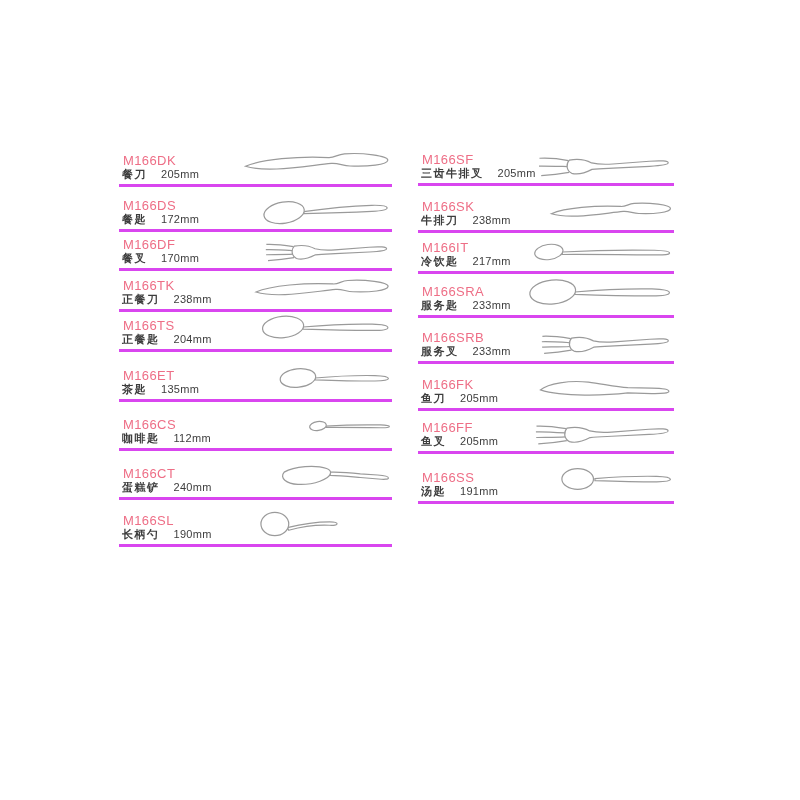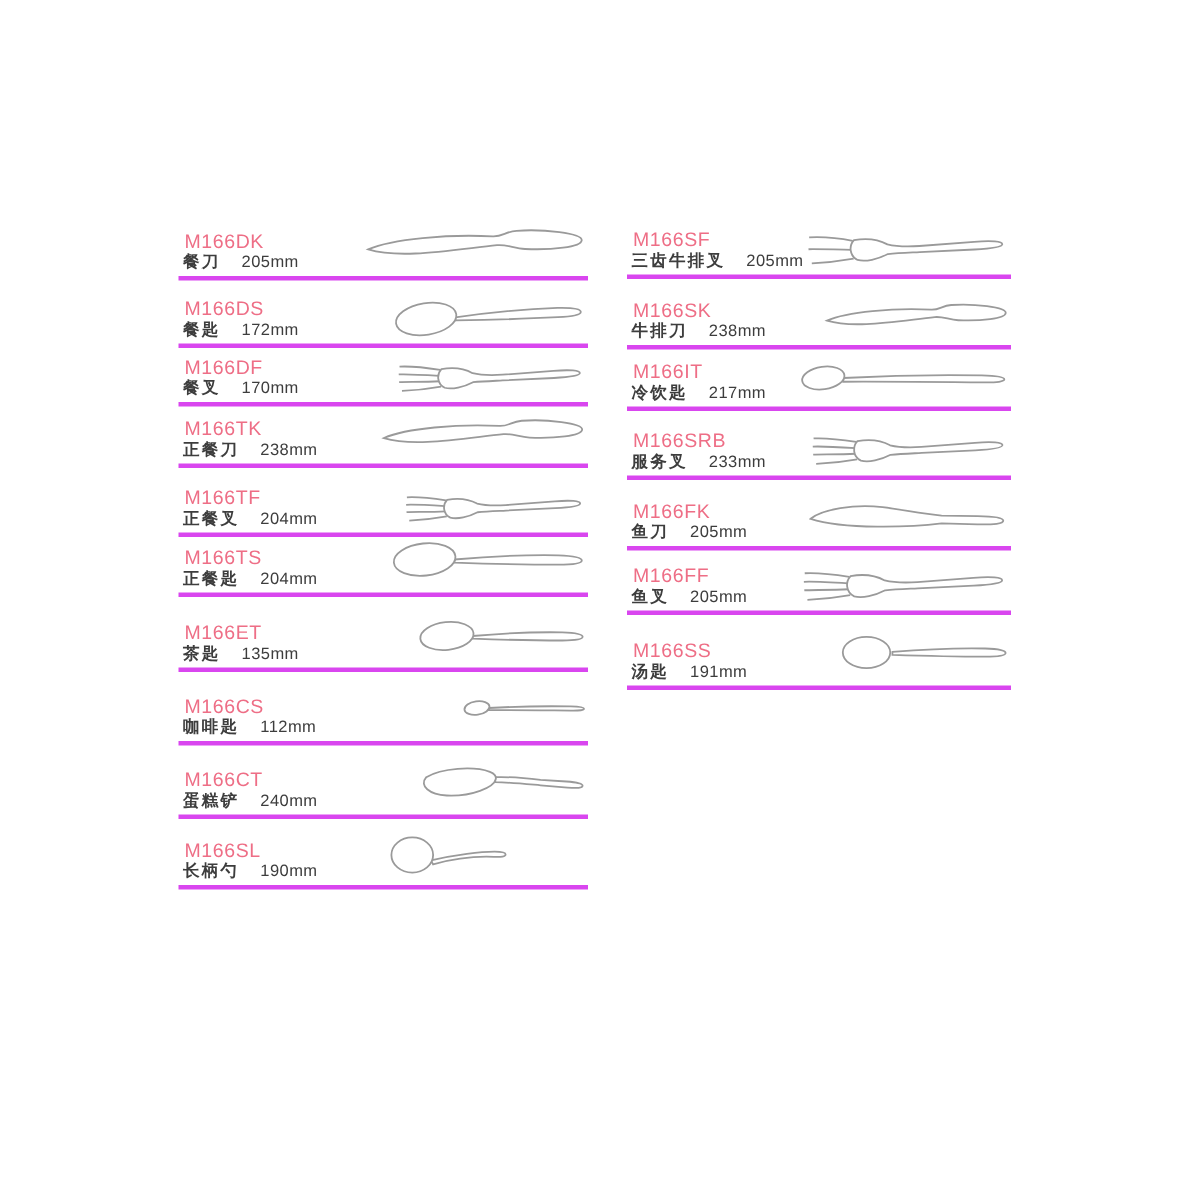--- a/index.html
+++ b/index.html
@@ -109,27 +109,20 @@
     </div>
 
     <div class="row" style="height:41px">
       <div class="model">M166TK</div>
       <div class="desc"><span class="cn">正餐刀</span><span class="sz">238mm</span></div>
       <svg class="art" style="width:142px;height:26px">
           <use href="#sym-knife"></use>
         </svg>
     </div>
 
-    <div class="row" style="height:46px">
-      <div class="model">M166TF</div>
-      <div class="desc"><span class="cn">正餐叉</span><span class="sz">204mm</span></div>
-      <svg class="art tilt" style="width:122px;height:28px">
-          <use href="#sym-fork4"></use>
-        </svg>
-    </div>
 
     <div class="row" style="height:40px">
       <div class="model">M166TS</div>
       <div class="desc"><span class="cn">正餐匙</span><span class="sz">204mm</span></div>
       <svg class="art" style="width:132px;height:30px">
           <use href="#sym-spoon"></use>
         </svg>
     </div>
 
 
@@ -187,20 +180,27 @@
 
 
     <div class="row" style="height:41px">
       <div class="model">M166IT</div>
       <div class="desc"><span class="cn">冷饮匙</span><span class="sz">217mm</span></div>
       <svg class="art" style="width:142px;height:24px">
           <use href="#sym-spoon-sm"></use>
         </svg>
     </div>
 
+    <div class="row" style="height:44px">
+      <div class="model">M166SRA</div>
+      <div class="desc"><span class="cn">服务匙</span><span class="sz">233mm</span></div>
+      <svg class="art" style="width:147px;height:32px">
+          <use href="#sym-spoon"></use>
+        </svg>
+    </div>
 
     <div class="row" style="height:46px">
       <div class="model">M166SRB</div>
       <div class="desc"><span class="cn">服务叉</span><span class="sz">233mm</span></div>
       <svg class="art tilt" style="width:133px;height:30px">
           <use href="#sym-fork4"></use>
         </svg>
     </div>
 
     <div class="row" style="height:47px">

